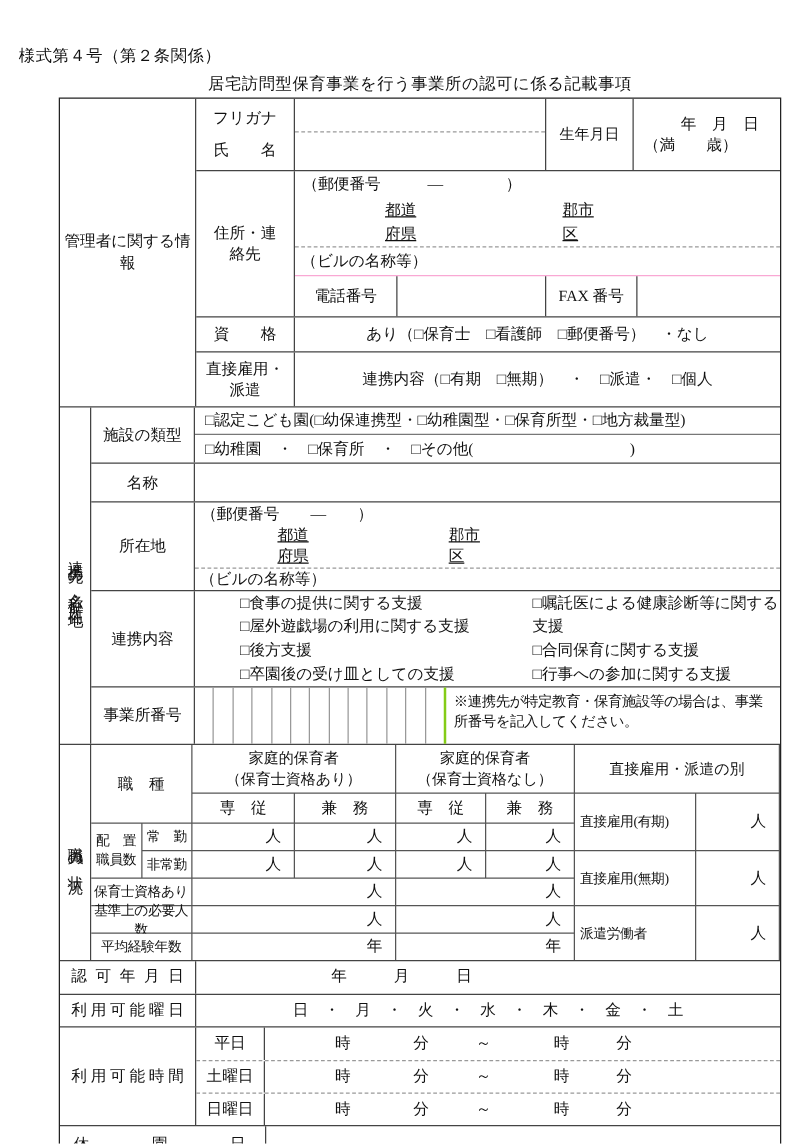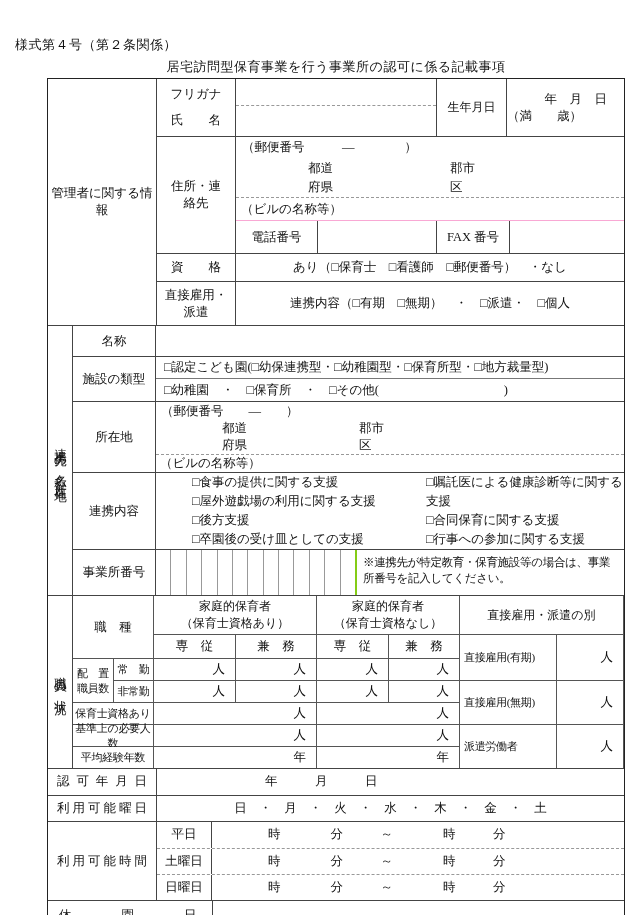--- a/index.html
+++ b/index.html
@@ -25,21 +25,21 @@
   .rowflex{display:flex;}
   .vtext{writing-mode:vertical-rl;text-orientation:upright;letter-spacing:3px;font-size:12.5px;}
   .strip{width:25px;display:flex;align-items:center;justify-content:center;}
   .jlabel{text-align:justify;text-align-last:justify;padding:0 9px;}
   .num{display:flex;align-items:center;justify-content:flex-end;padding-right:10px;}
   
   .alabel{width:109px;}
   .acol{width:467px;}
   .subl{width:79px;}
   .aline{height:20px;display:flex;align-items:center;}
-  .aline span{display:inline-block;}
+  .aline span{display:inline-block;text-decoration:underline;}
   
   .oboxes{display:flex;width:199px;}
   .obox{flex:1;border-right:1px solid #999;}
   .obox:last-child{border-right:none;}
   
   .cgrid{
     width:552px;display:grid;background:#555;gap:1px;
     grid-template-columns:40px 39px 81px 80px 71px 70px 96px 66px;
     grid-template-rows:38px 23px 21px 21px 21px 21px 21px;
   }
@@ -65,21 +65,21 @@
             <div class="cc">フリガナ</div>
             <div class="cc">氏　　名</div>
           </div>
           <div class="cell br colflex" style="width:201px">
             <div class="dashbb" style="height:26px"></div>
             <div style="flex:1"></div>
           </div>
           <div class="cell br cc" style="width:70px;font-size:12px">生年月日</div>
           <div class="cell colflex" style="width:116px;justify-content:center;">
             <div style="text-align:right;padding-right:16px">年　月　日</div>
-            <div style="text-align:left;padding-right:25px">（満　　歳）</div>
+            <div style="text-align:center;padding-right:25px">（満　　歳）</div>
           </div>
         </div>
 
         <div class="rowflex bb" style="height:116px">
           <div class="cell subl br cc" style="padding:0 8px">住所・連絡先</div>
           <div class="colflex" style="width:388px">
             <div class="colflex" style="height:84px">
               <div class="aline" style="height:21px;padding-left:6px">（郵便番号　　　―　　　　）</div>
               <div class="aline" style="height:20px">
                 <span style="margin-left:72px">都道</span>
@@ -111,31 +111,31 @@
         </div>
       </div>
     </div>
 
     <div class="sec" style="border-top:1px solid #444">
       <div class="cell strip br">
         <span class="vtext">連携先の名称・所在地</span>
       </div>
       <div class="colflex" style="width:552px">
 
-        <div class="rowflex bb" style="height:30px">
-          <div class="cell br cc" style="width:83px">名称</div>
-          <div class="cell" style="flex:1"></div>
-        </div>
-
         <div class="rowflex bb" style="height:44px">
           <div class="cell br cc" style="width:83px">施設の類型</div>
           <div class="colflex" style="flex:1">
             <div style="height:21px;display:flex;align-items:center;padding-left:8px;border-bottom:1px solid #777">□認定こども園(□幼保連携型・□幼稚園型・□保育所型・□地方裁量型)</div>
             <div style="flex:1;display:flex;align-items:center;padding-left:8px">□幼稚園　・　□保育所　・　□その他(　　　　　　　　　　)</div>
           </div>
+        </div>
+
+        <div class="rowflex bb" style="height:30px">
+          <div class="cell br cc" style="width:83px">名称</div>
+          <div class="cell" style="flex:1"></div>
         </div>
 
         <div class="rowflex bb" style="height:70px">
           <div class="cell br cc" style="width:83px">所在地</div>
           <div class="colflex" style="flex:1">
             <div class="aline" style="height:18px;padding-left:5px">（郵便番号　　―　　）</div>
             <div class="aline" style="height:17px">
               <span style="margin-left:66px">都道</span>
               <span style="margin-left:112px">郡市</span>
             </div>

